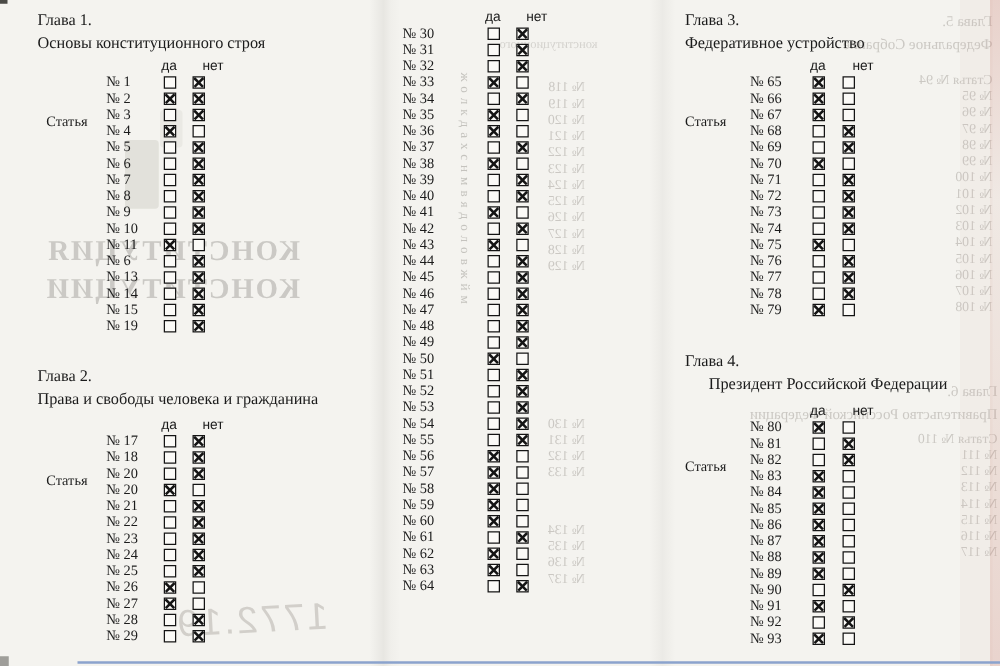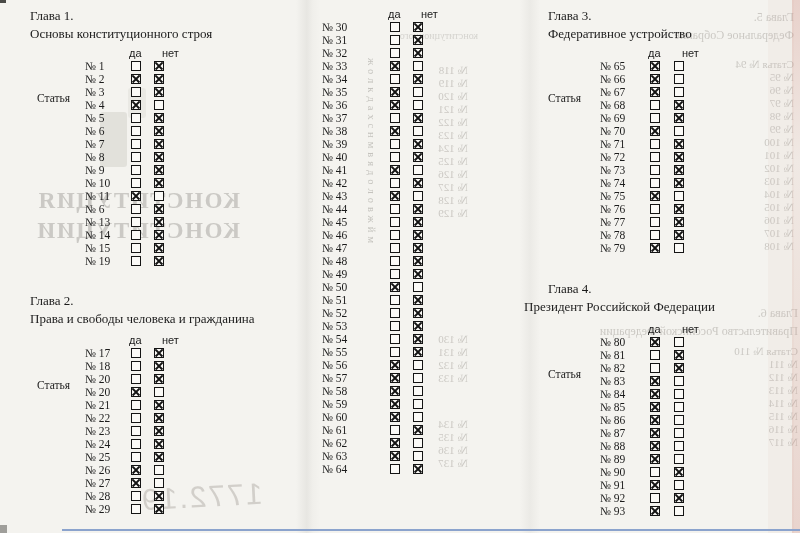--- a/index.html
+++ b/index.html
@@ -140,21 +140,21 @@
   <div class="art speck-tl"></div>
   <div class="art speck-bl"></div>
 
   <div class="ttl" style="left:30px;top:8px">Глава 1.</div>
   <div class="ttl" style="left:30px;top:26px">Основы конституционного строя</div>
   <div class="ttl" style="left:30px;top:293px">Глава 2.</div>
   <div class="ttl" style="left:30px;top:311px">Права и свободы человека и гражданина</div>
   <div class="ttl" style="left:548px;top:8px">Глава 3.</div>
   <div class="ttl" style="left:548px;top:26px">Федеративное устройство</div>
   <div class="ttl" style="left:548px;top:281px">Глава 4.</div>
-  <div class="ttl" style="left:524px;top:299px">Президент Российской Федерации</div>
+  <div class="ttl" style="left:567px;top:299px">Президент Российской Федерации</div>
 
   <div class="block geom-left" style="left:37px;top:47px">
     <div class="hdr">
       <span class="hy">да</span>
       <span class="hn">нет</span>
     </div>
     <div>
         <div class="row">
           <span class="pre">Статья</span>
           <span class="num">№ 1</span>

